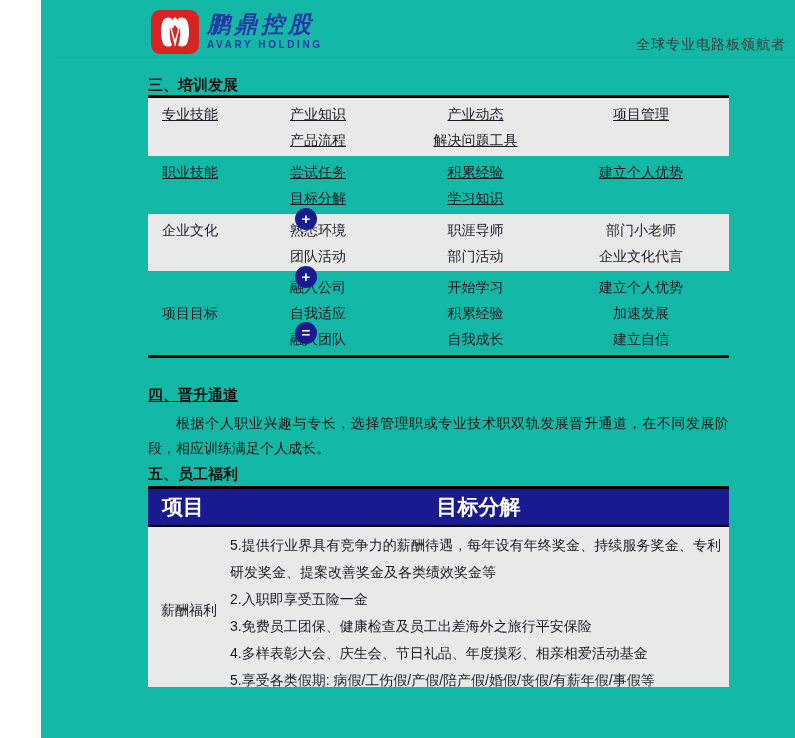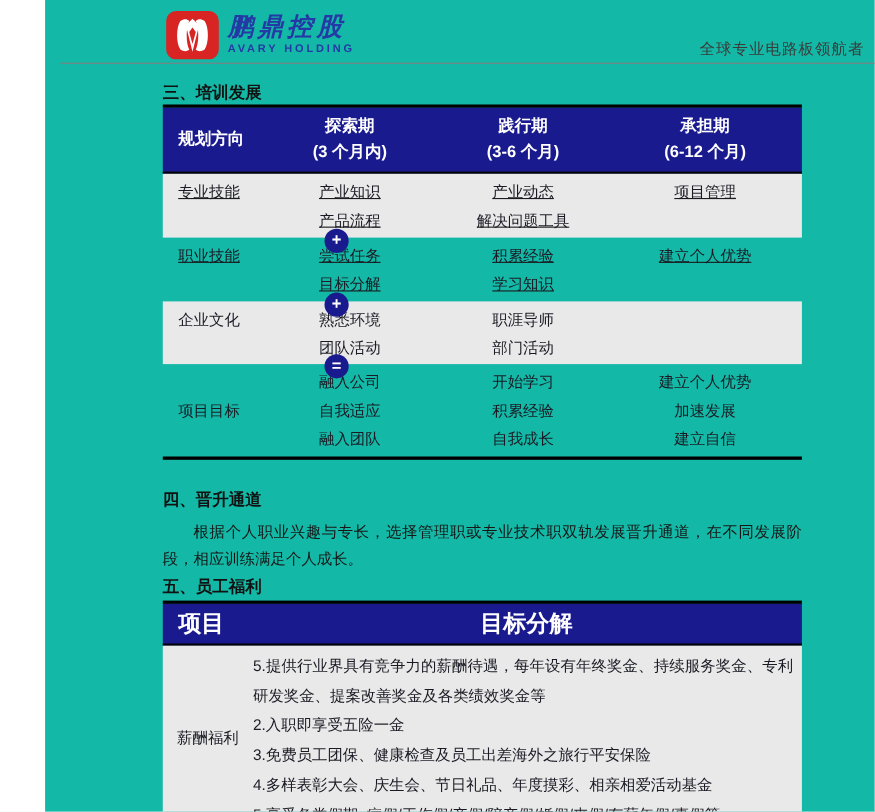--- a/index.html
+++ b/index.html
@@ -32,21 +32,21 @@
   .t1-row.r2line{height:58px;text-decoration:underline;}
   .t1-row.r3gray{height:57px;}
   .t1-row.r3line{height:84px;}
   .t1-cell{font-size:14px;line-height:26px;text-align:center;padding-top:3px;color:#1a1a24;}
   .t1-cell.label{text-align:left;padding-left:14px;}
   .t1-row.center-label .t1-cell.label{display:flex;align-items:center;padding-top:0;}
   .op-badge{position:absolute;left:147px;width:22px;height:22px;border-radius:50%;
     background:#1a1a8f;color:#fff;font-weight:bold;font-size:15px;line-height:22px;
     text-align:center;z-index:2;}
   
-  .promo-heading{margin-top:27px;}
+  .promo-heading{margin-top:27px;text-decoration:underline;}
   .promo-para{margin:6px 0 0 0;font-size:14px;line-height:25px;text-align:justify;
     text-indent:2em;color:#161616;}
   
   .benefits-heading{margin-top:3px;}
   .t2{margin-top:2px;border-top:3px solid #000;}
   .t2-header{display:grid;grid-template-columns:80px 501px;background:#1a1a8f;height:36px;
     border-bottom:2px solid #000;}
   .t2-h-cell{color:#fff;font-weight:bold;font-size:21px;display:flex;align-items:center;}
   .t2-h-cell.item-col{padding-left:14px;}
   .t2-h-cell.content-col{justify-content:center;}
@@ -75,35 +75,20 @@
     </div>
     <div class="tagline">全球专业电路板领航者</div>
     <div class="head-rule"></div>
   </div>
 
   <div class="content">
 
     <h3 class="sec-heading">三、培训发展</h3>
 
     <div class="t1">
-      <div class="t1-header">
-        <div class="t1-h-cell plan-col">规划方向</div>
-        <div class="t1-h-cell">
-          <div>探索期</div>
-          <div>(3 个月内)</div>
-        </div>
-        <div class="t1-h-cell">
-          <div>践行期</div>
-          <div>(3-6 个月)</div>
-        </div>
-        <div class="t1-h-cell">
-          <div>承担期</div>
-          <div>(6-12 个月)</div>
-        </div>
-      </div>
 
       <div class="t1-row gray r2line">
         <div class="t1-cell label">专业技能</div>
         <div class="t1-cell">
           <div>产业知识</div>
           <div>产品流程</div>
         </div>
         <div class="t1-cell">
           <div>产业动态</div>
           <div>解决问题工具</div>
@@ -130,20 +115,24 @@
 
       <div class="t1-row gray r3gray">
         <div class="t1-cell label">企业文化</div>
         <div class="t1-cell">
           <div>熟悉环境</div>
           <div>团队活动</div>
         </div>
         <div class="t1-cell">
           <div>职涯导师</div>
           <div>部门活动</div>
+        </div>
+        <div class="t1-cell">
+          <div>部门小老师</div>
+          <div>企业文化代言</div>
         </div>
       </div>
 
       <div class="t1-row r3line center-label">
         <div class="t1-cell label">项目目标</div>
         <div class="t1-cell">
           <div>融入公司</div>
           <div>自我适应</div>
           <div>融入团队</div>
         </div>

